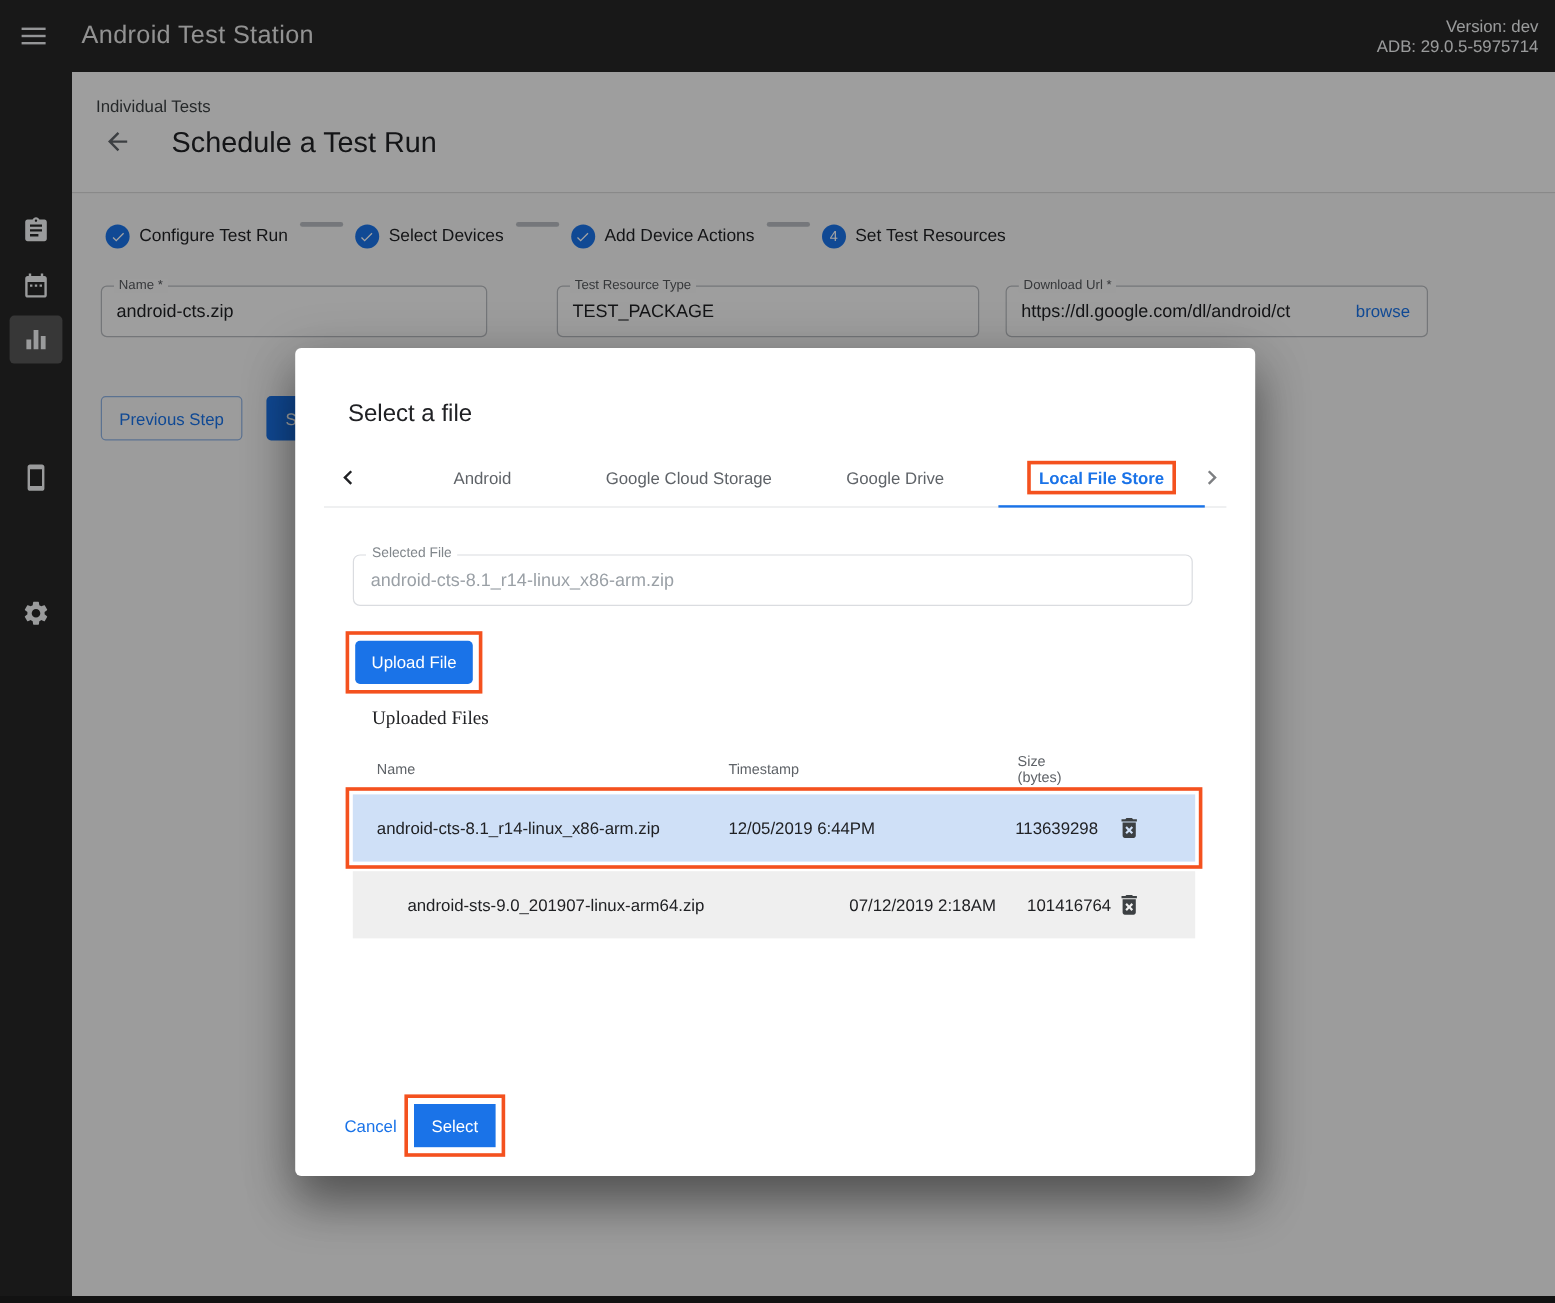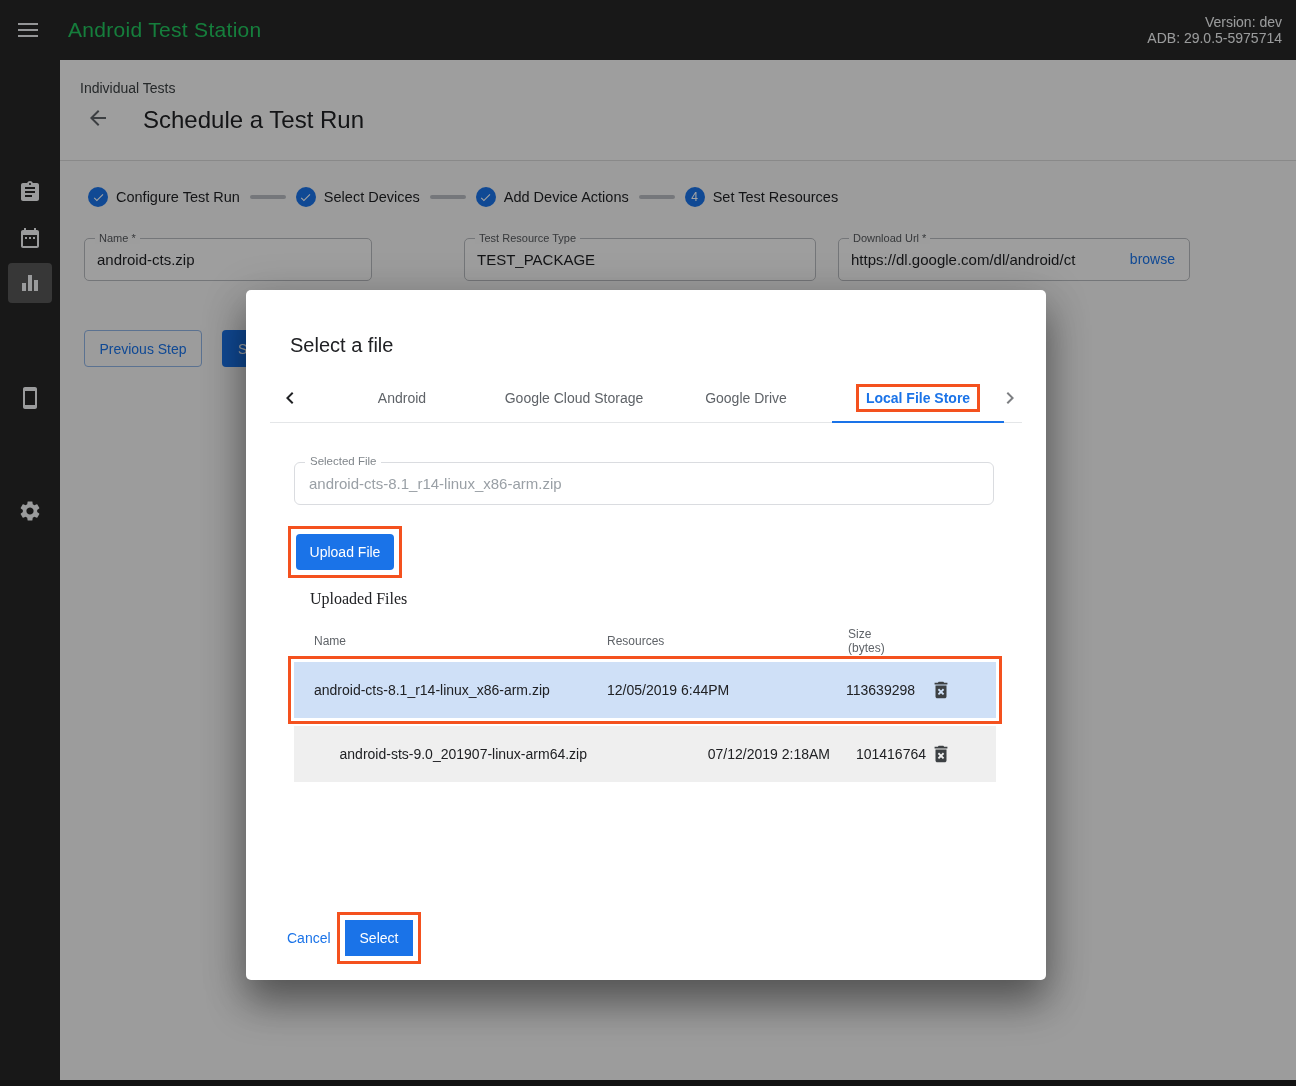--- a/index.html
+++ b/index.html
@@ -8,47 +8,47 @@
     position:relative; overflow:hidden; background:#0c0c0c;
     font-family:"Liberation Sans", sans-serif; color:#202124;
   }
   svg { display:block; }
 
   
   .header { position:absolute; top:0; left:0; width:1296px; height:60px;
     background:#272727; color:#fff; display:flex; align-items:center; z-index:10; }
   .hamburger { margin-left:18px; width:24px; cursor:pointer; }
   .hamburger div { width:20px; height:2px; background:#e8eaed; margin:4px 0; }
-  .app-title { margin-left:26px; font-size:21px; font-weight:400; letter-spacing:.3px; color:#22c55e;text-align:center; }
+  .app-title { margin-left:26px; font-size:21px; font-weight:400; letter-spacing:.3px; color:#e5e5e5;text-align:center; }
   .header-right { margin-left:auto; margin-right:14px; text-align:right; font-size:14px; line-height:16px; color:#f1f3f4; }
 
   
   .sidebar { position:absolute; top:60px; left:0; width:60px; height:1026px; background:#272727; z-index:10; }
   .active-pill { position:absolute; left:8px; top:203px; width:44px; height:40px; background:#565656; border-radius:4px; }
   .side-item { position:absolute; left:18px; width:24px; height:24px; color:#f1f3f4; cursor:pointer; }
   .si-1 { top:120px; } .si-2 { top:166px; } .si-3 { top:211px; } .si-4 { top:326px; } .si-5 { top:439px; }
 
   
   .main { position:absolute; left:60px; top:60px; width:1236px; height:1026px; background:#f4f4f4; }
   .page-head { position:absolute; left:0; top:0; width:1236px; height:101px; background:#f8f8f8; border-bottom:1px solid #d6d6d6; }
   .breadcrumb { position:absolute; left:20px; top:20px; font-size:14px; color:#3c4043; }
   .back-arrow { position:absolute; left:26px; top:46px; width:24px; height:24px; color:#5f6368; cursor:pointer; }
   .page-title { position:absolute; left:83px; top:46px; font-size:24px; color:#202124; }
 
   
-  .stepper { position:absolute; left:28px; top:125px; height:24px; display:flex; align-items:center; }
+  .stepper { position:absolute; left:28px; top:125px; height:24px; display:flex; }
   .step { display:flex; align-items:center; cursor:pointer; }
   .step-circle { width:20px; height:20px; border-radius:50%; background:#1a73e8; color:#fff;
     display:flex; align-items:center; justify-content:center; margin-right:8px; font-size:12px; flex:none; }
   .step-label { font-size:14.5px; color:#1f2023; white-space:nowrap; }
   .step-line { width:36px; height:4px; background:#b7bbc0; border-radius:2px; margin:0 10px; }
 
   
   .field { position:absolute; top:178px; height:43px; border:1px solid #b6b9bd; border-radius:5px; background:#f7f7f7; cursor:text; }
-  .f1 { left:24px; width:288px; } .f2 { left:404px; width:352px; } .f3 { left:778px; width:352px; }
+  .f1 { left:24px; width:322px; } .f2 { left:404px; width:352px; } .f3 { left:778px; width:352px; }
   .field-label { position:absolute; top:-7px; left:10px; font-size:11px; color:#55585c; background:#f6f6f6; padding:0 4px; white-space:nowrap; }
   .field-value { position:absolute; left:12px; right:10px; top:0; line-height:41px; font-size:15px; color:#1f2023; white-space:nowrap; overflow:hidden; }
   .f3 .field-value { right:78px; }
   .browse-link { position:absolute; right:14px; top:0; line-height:41px; font-size:14px; color:#1a73e8; cursor:pointer; }
 
   
   .prev-btn { position:absolute; left:24px; top:270px; width:118px; height:37px; background:#f4f4f4;
     border:1px solid #8fb2e3; border-radius:4px; color:#1a73e8; font-size:14px; font-family:inherit; cursor:pointer; }
   .next-btn { position:absolute; left:162px; top:270px; width:170px; height:37px; background:#1a73e8; border:none;
     border-radius:4px; color:#fff; font-size:14px; font-family:inherit; text-align:left; padding-left:16px; cursor:pointer; overflow:hidden; }
@@ -253,21 +253,21 @@
 
   <div class="upload-wrap annotation-box">
     <button class="upload-btn">Upload File</button>
   </div>
 
   <div class="uploaded-title">Uploaded Files</div>
 
   <div class="files-table">
     <div class="thead">
       <div class="c1">Name</div>
-      <div class="c2">Resources</div>
+      <div class="c2">Timestamp</div>
       <div class="c3">
         <div>Size</div>
         <div>(bytes)</div>
       </div>
       <div class="c4"></div>
     </div>
 
     <div class="trow row-selected">
       <div class="c1">android-cts-8.1_r14-linux_x86-arm.zip</div>
       <div class="c2">12/05/2019 6:44PM</div>

